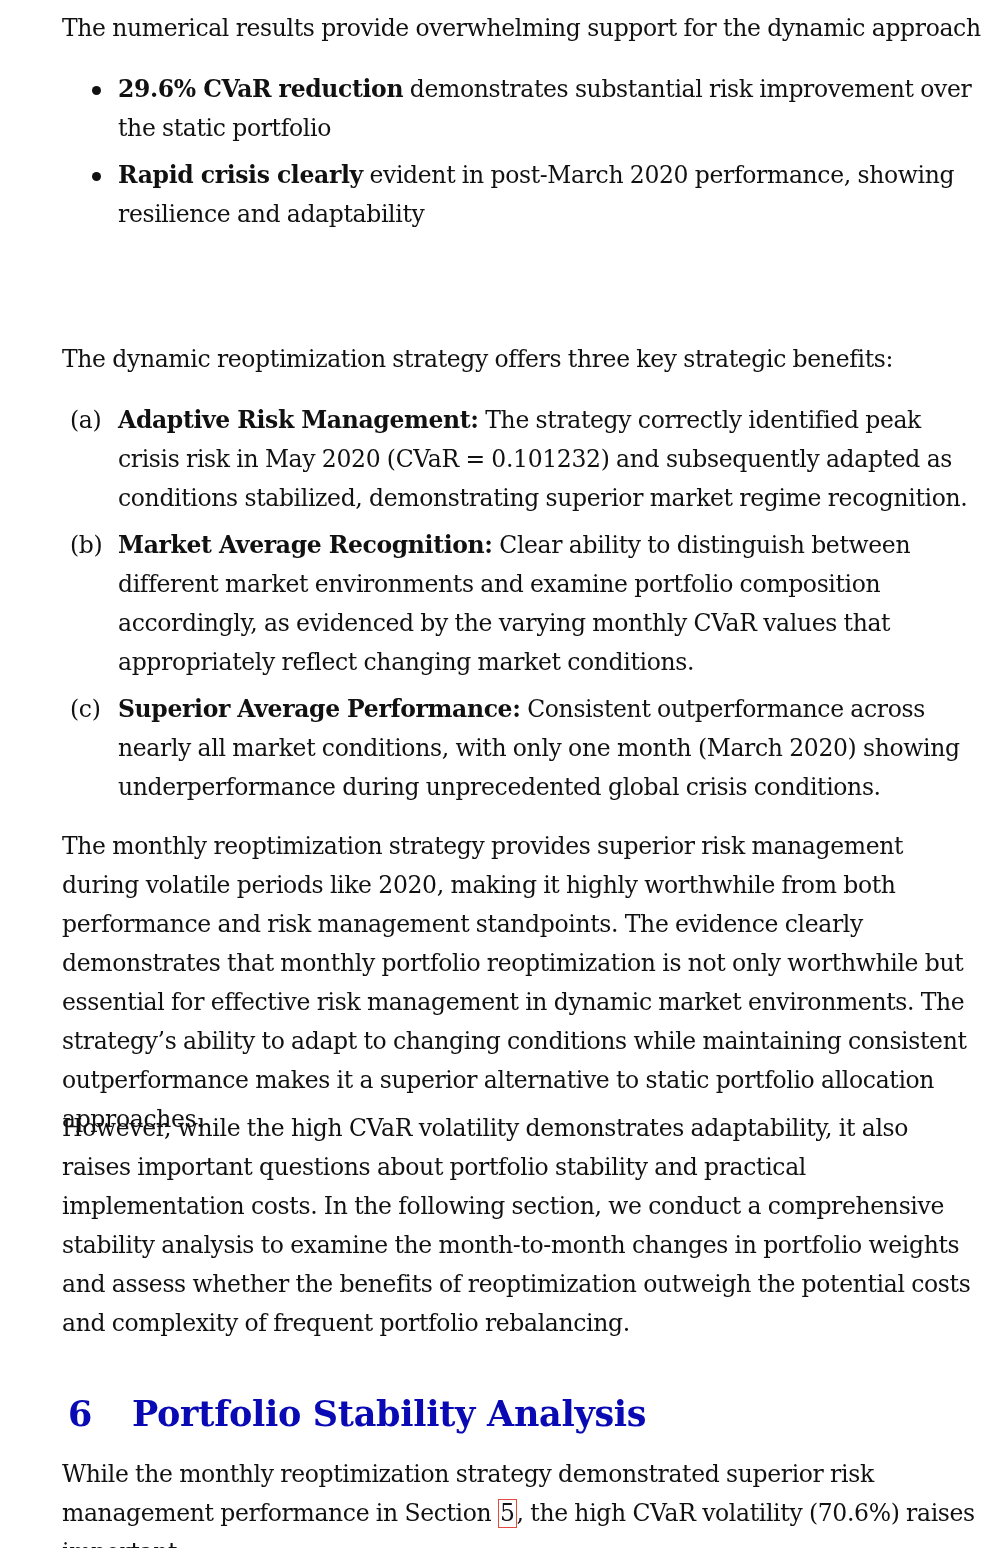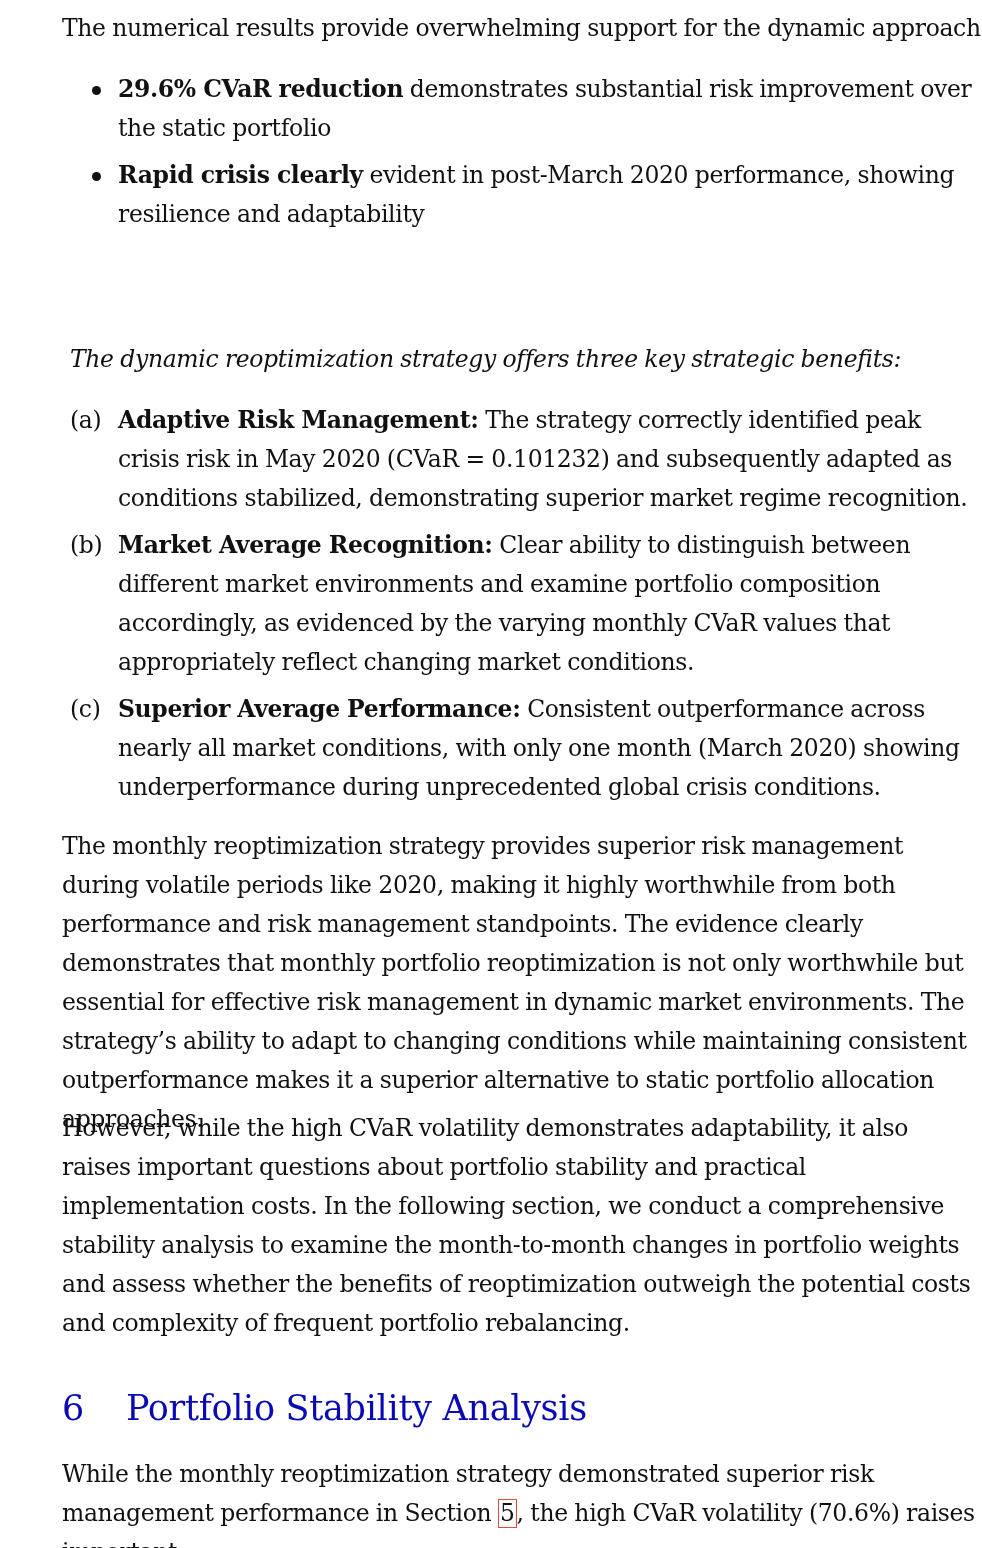--- a/index.html
+++ b/index.html
@@ -50,21 +50,21 @@
     .bullet-dot {
       position: absolute;
       left: 30px;
       top: 16px;
       width: 9px;
       height: 9px;
       background: #111;
       border-radius: 50%;
     }
     b { font-weight: bold; }
-    .para.intro2 { position: absolute; top: 340px; left: 8px; white-space: nowrap; font-style: italic; }
+    .para.intro2 { position: absolute; top: 340px; left: 0; white-space: nowrap; }
     .enum {
       position: absolute;
       top: 401px;
       left: 0;
       width: 915px;
       margin: 0;
       padding: 0;
       list-style: none;
     }
     .enum li {
@@ -80,24 +80,24 @@
       position: absolute;
       left: 8px;
       top: 0;
     }
     .para.p3 { position: absolute; top: 827px; left: 0; width: 915px; }
     .para.p4 { position: absolute; top: 1109px; left: 0; width: 915px; }
     .section-heading {
       position: absolute;
       top: 1384px;
       left: 0;
-      margin: 0;
+      margin: 6px;
       font-size: 35px;
       line-height: 48px;
-      font-weight: normal;
+      font-weight: bold;
       color: #0a0ab4;
       white-space: nowrap;
       letter-spacing: -0.3px;
     }
     .section-num { display: inline-block; width: 64px; }
     .para.p5 { position: absolute; top: 1455px; left: 0; width: 915px; }
     .ref-link {
       display: inline-block;
       border: 1.5px solid #e34a40;
       padding: 0 1px;

